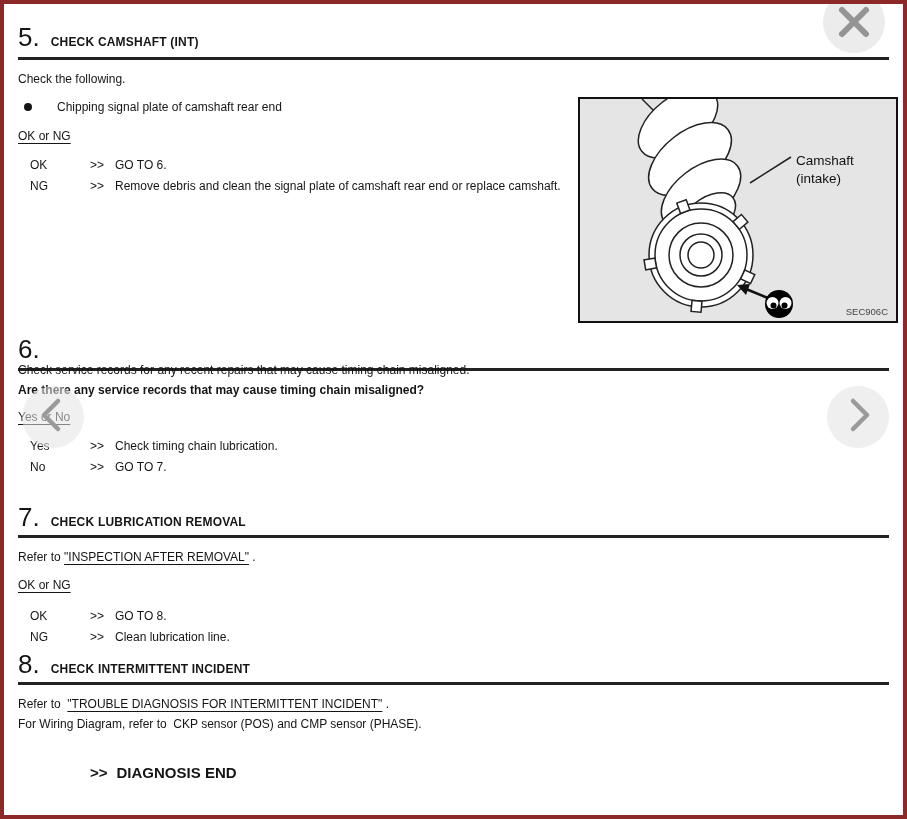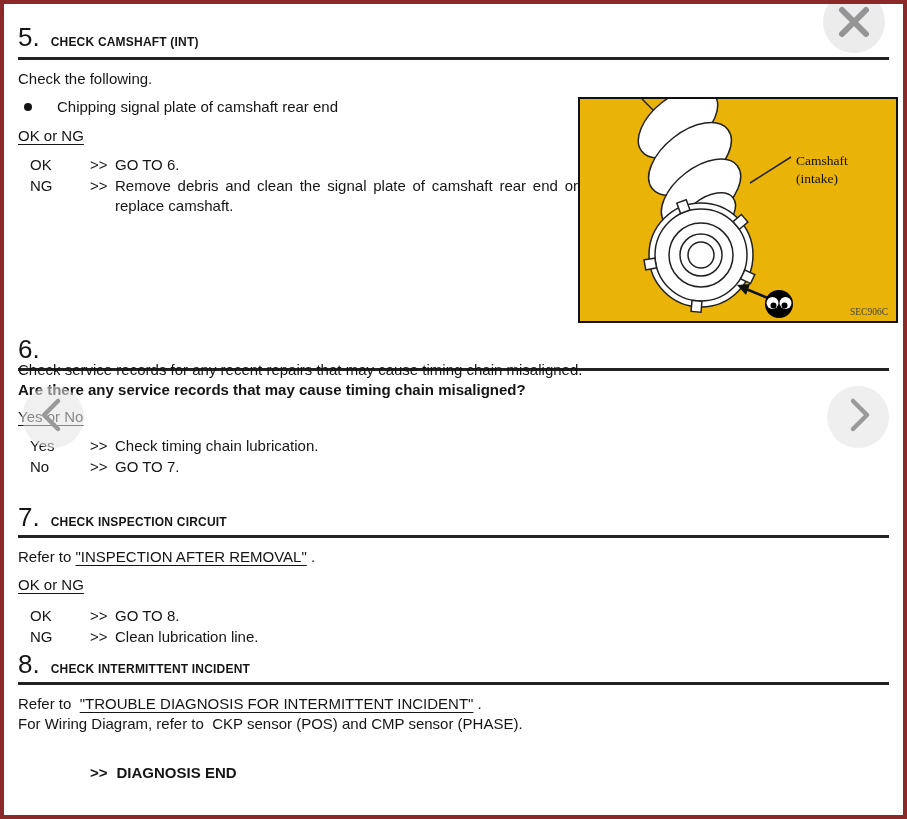--- a/index.html
+++ b/index.html
@@ -18,35 +18,35 @@
     display:flex;align-items:center;justify-content:center;cursor:pointer;z-index:30;
   }
   .nav-prev{left:18px;top:382px;background:rgba(228,228,228,0.55);}
   .nav-next{left:823px;top:382px;background:#efefef;}
   
   .sec-head{position:absolute;left:14px;display:flex;align-items:baseline;gap:11px;white-space:nowrap;}
   .sec-num{font-size:26px;font-weight:400;line-height:1;}
   .sec-title{font-size:12px;font-weight:700;letter-spacing:.2px;}
   .rule{position:absolute;left:14px;width:871px;height:3px;background:#222222;}
   
-  .body-block{position:absolute;left:14px;font-size:15px;line-height:20px;}
+  .body-block{position:absolute;left:14px;font-size:12px;line-height:20px;}
   .intro{margin:0 0 7px 0;}
   .question{font-weight:700;margin:0;}
   .bullets{list-style:none;margin:2px 0 0 0;padding:0;}
   .bullets li{position:relative;padding-left:39px;line-height:22px;}
   .bullets li .dot{position:absolute;left:6px;top:7px;width:8px;height:8px;border-radius:50%;background:#151515;}
   .decision{display:inline-block;margin-top:8px;text-decoration:underline;text-underline-offset:3px;}
   .outcomes{margin-top:9px;padding-left:12px;}
   .outcome-row{display:grid;grid-template-columns:60px 25px 1fr;line-height:20.5px;}
   .outcome-action{text-align:justify;}
   .refer-line{white-space:pre-wrap;margin:0;}
   .doc-link{text-decoration:underline;text-underline-offset:3px;color:inherit;cursor:pointer;}
   .end-line{position:absolute;left:86px;top:760px;font-size:15px;font-weight:700;display:flex;gap:9px;}
   
-  .figure-box{position:absolute;left:574px;top:93px;width:320px;height:226px;border:2px solid #111;box-sizing:border-box;background:#eab308;font-family:Liberation Serif, serif;}
+  .figure-box{position:absolute;left:574px;top:93px;width:320px;height:226px;border:2px solid #111;box-sizing:border-box;background:#e5e5e5;}
   .figure-box svg{position:absolute;left:0;top:0;}
 </style>
 </head>
 <body>
 
 <div class="page">
 
   <div class="close-btn">
     <span>
       <svg width="62" height="62" viewBox="0 0 62 62">
@@ -161,21 +161,21 @@
       <div class="outcome-row">
         <span>No</span>
         <span>&gt;&gt;</span>
         <span>GO TO 7.</span>
       </div>
     </div>
   </div>
 
   <div class="sec-head" style="top:500px">
     <span class="sec-num">7.</span>
-    <span class="sec-title">CHECK INSPECTION CIRCUIT</span>
+    <span class="sec-title">CHECK LUBRICATION REMOVAL</span>
   </div>
   <div class="rule" style="top:531px"></div>
 
   <div class="body-block" style="top:543px;width:862px">
     <p class="refer-line"><span>Refer to </span><span class="doc-link">"INSPECTION AFTER REMOVAL"</span><span> .</span></p>
     <span class="decision">OK or NG</span>
     <div class="outcomes" style="margin-top:11px">
       <div class="outcome-row">
         <span>OK</span>
         <span>&gt;&gt;</span>

